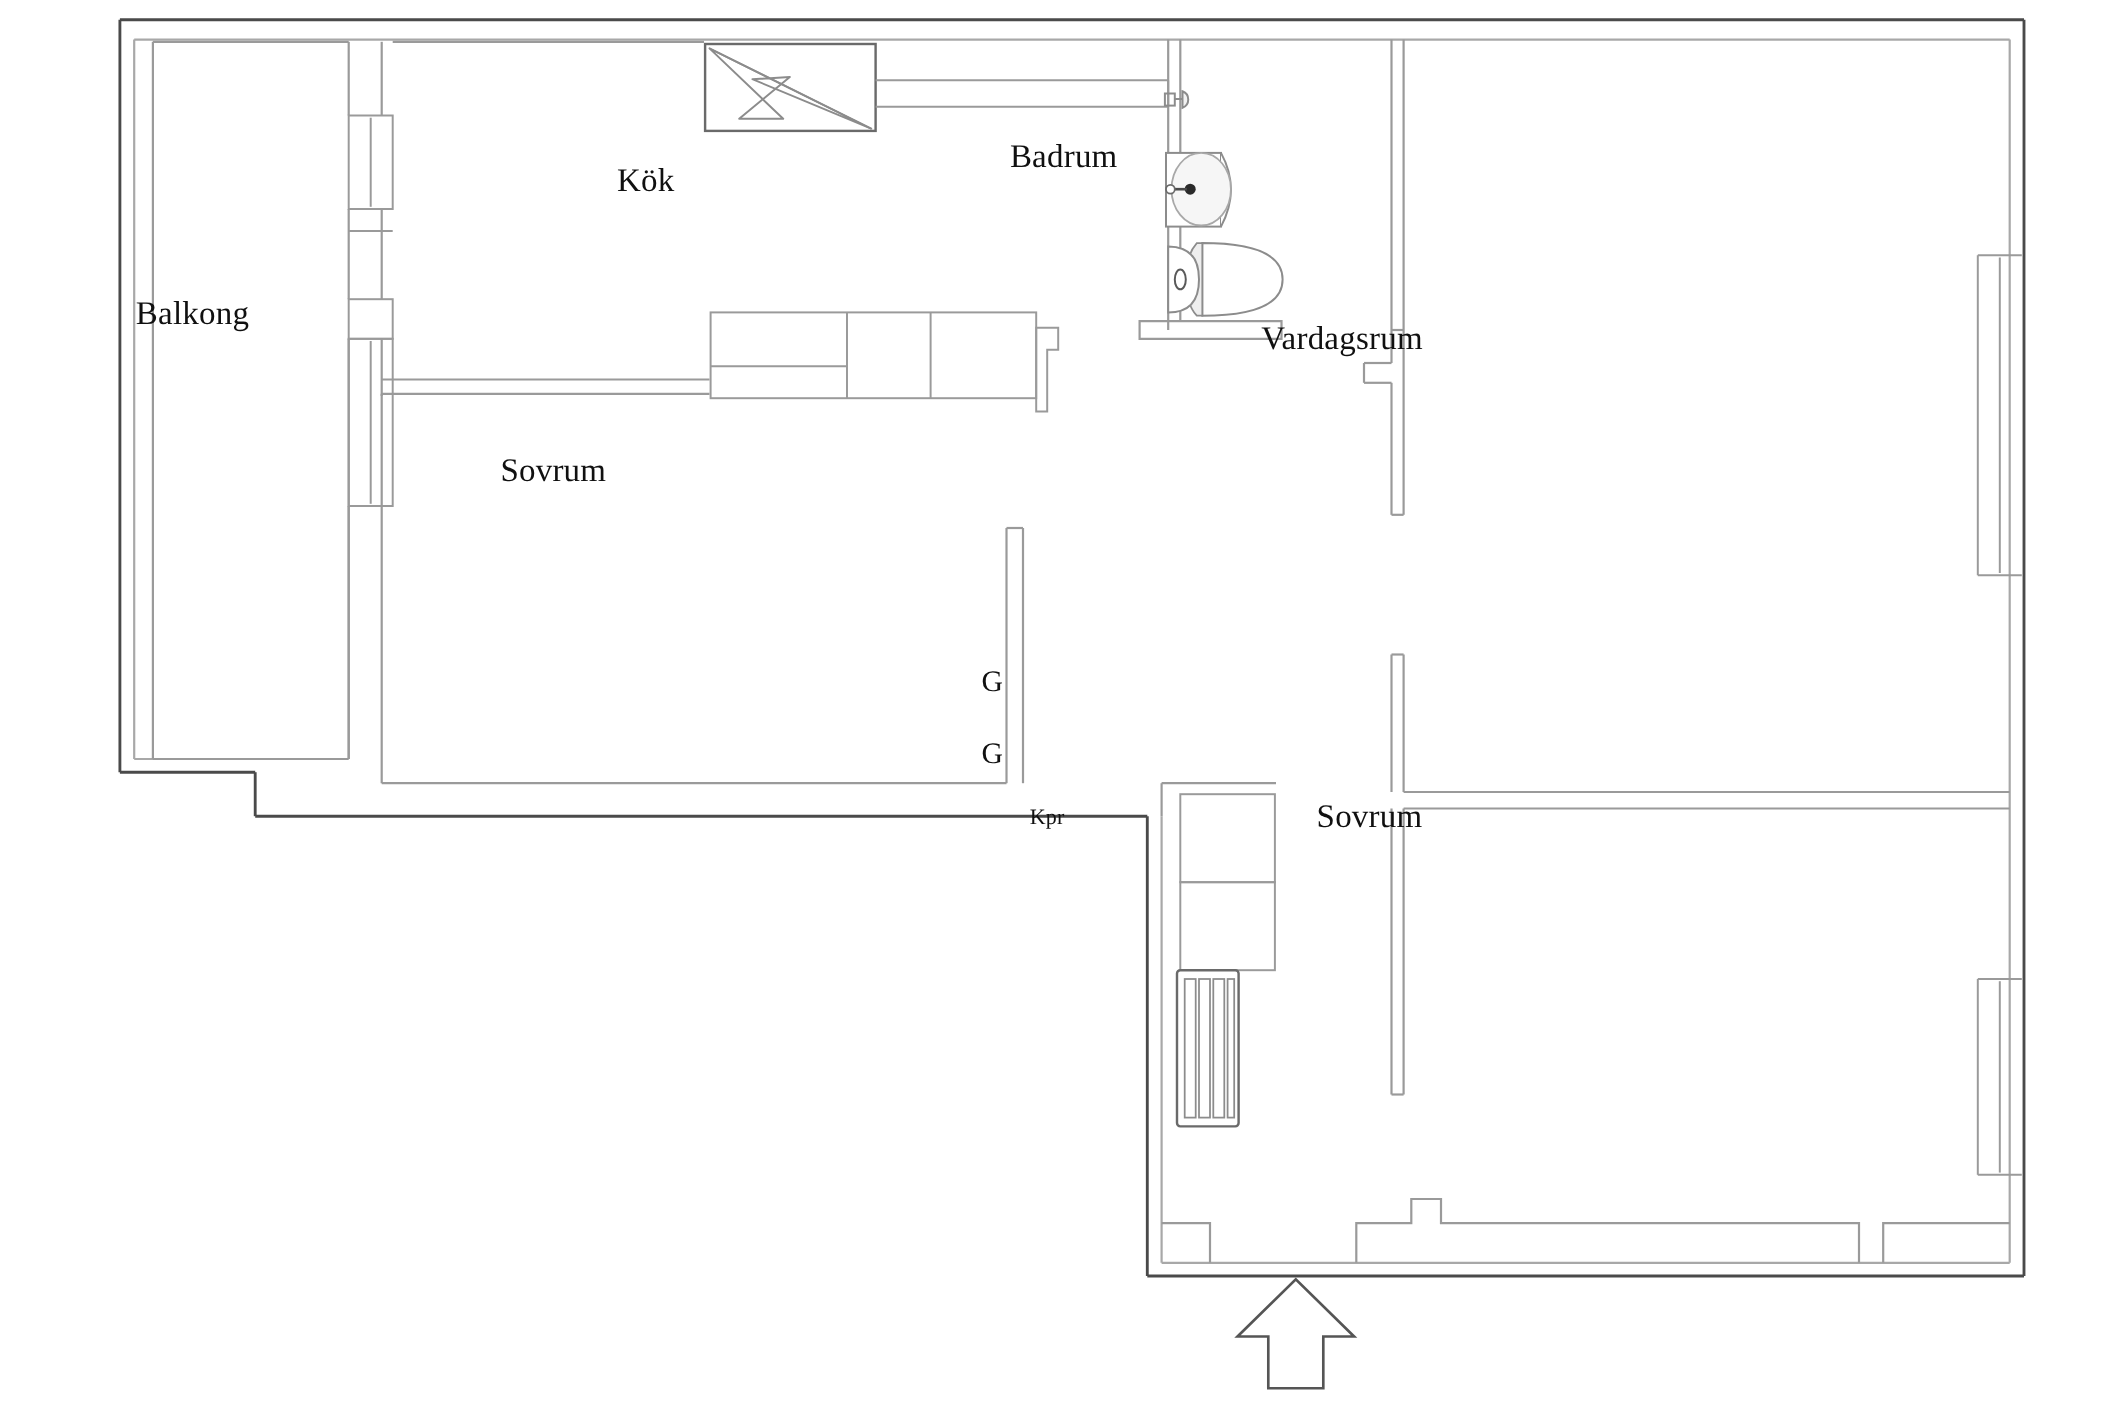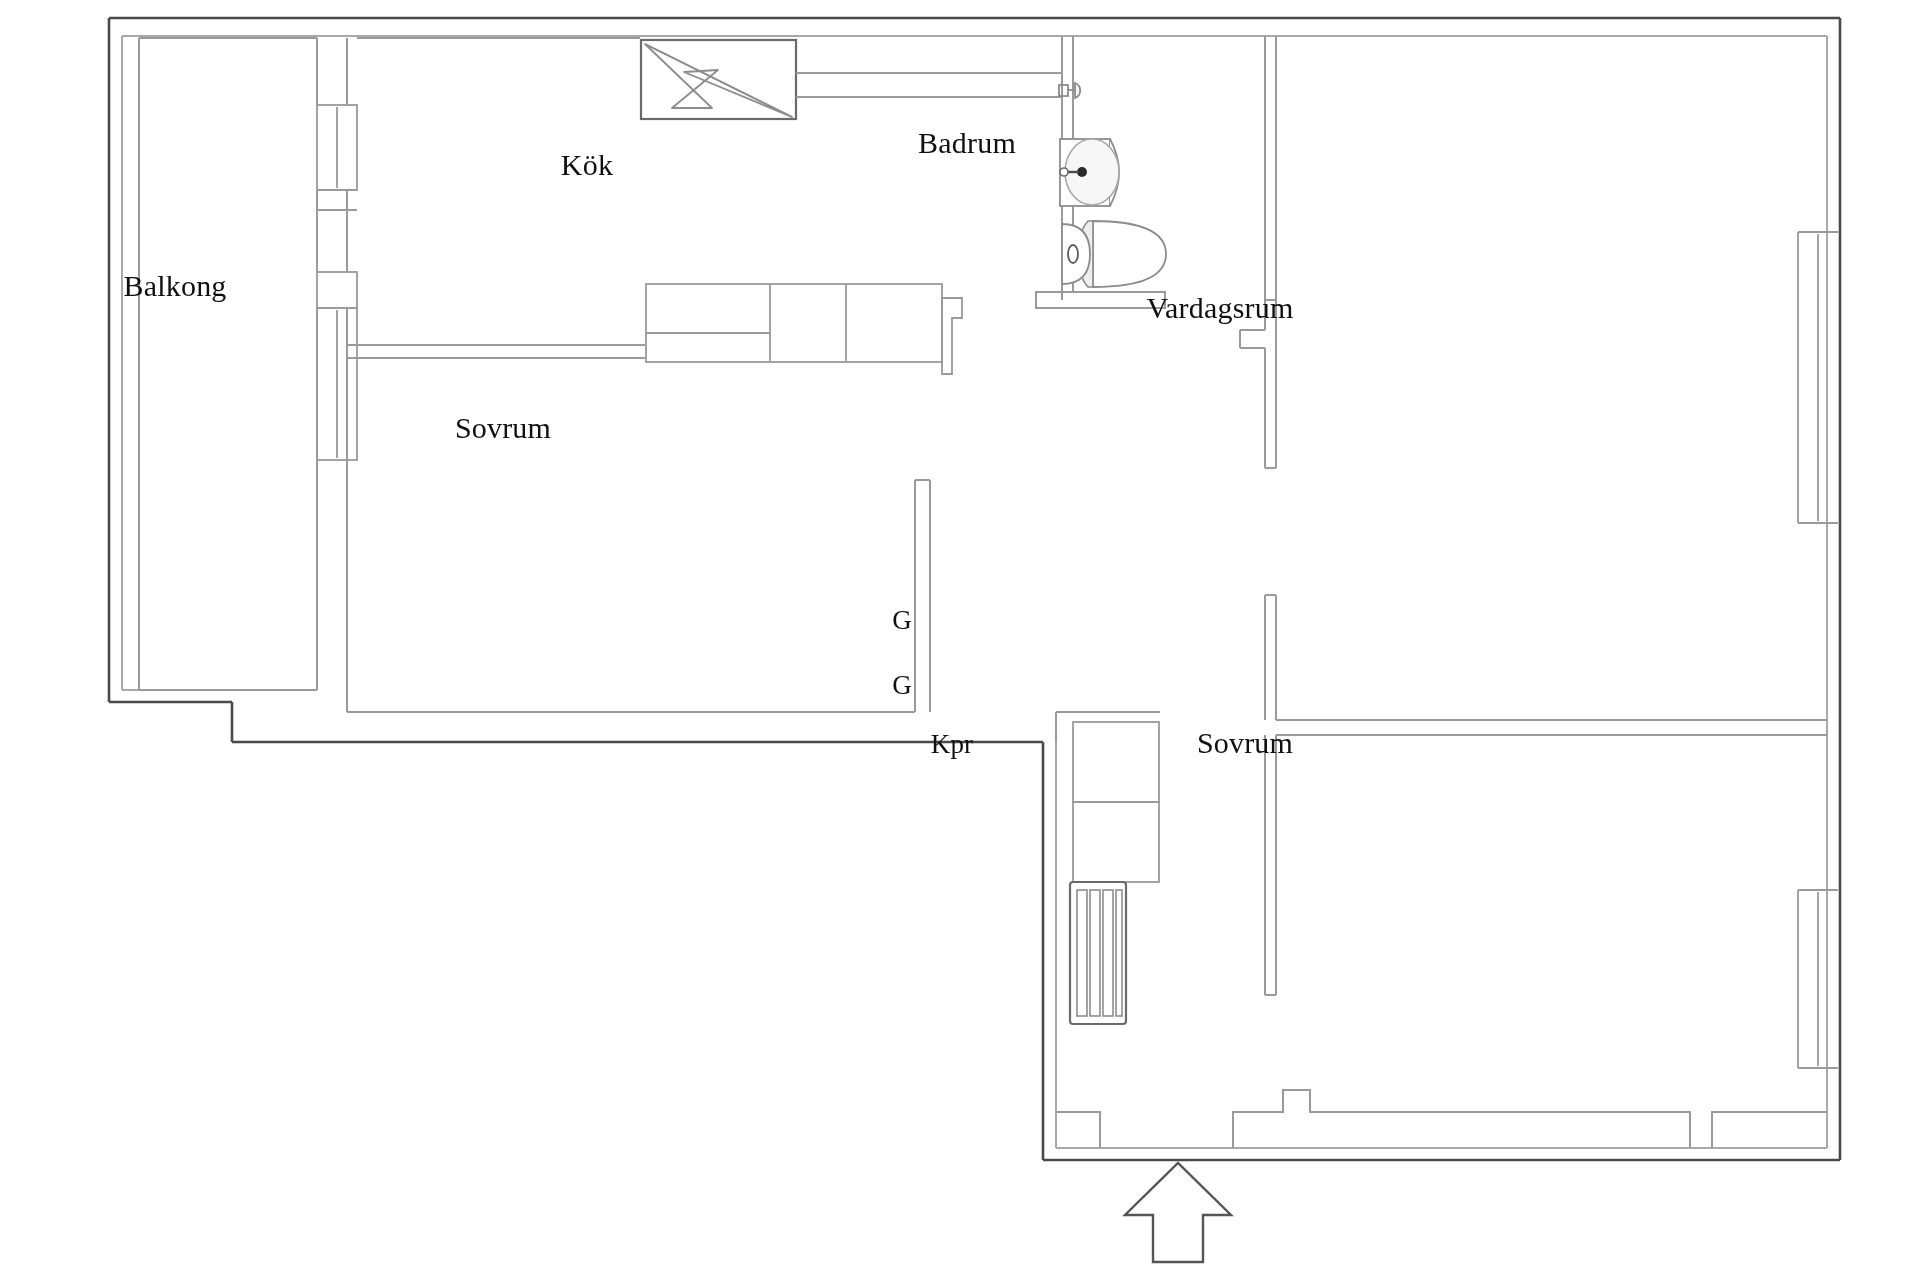--- a/index.html
+++ b/index.html
@@ -23,21 +23,21 @@
   }
   .room-label {
     position: absolute;
     color: #101010;
     font-family: "Liberation Serif", "DejaVu Serif", serif;
     white-space: nowrap;
     transform: translate(-50%, -50%);
     letter-spacing: 0.2px;
   }
   .label-lg { font-size: 30px; }
-  .label-sm { font-size: 27px; }
+  .label-sm { font-size: 20px; }
   .closet-label {
     position: absolute;
     color: #101010;
     font-family: "Liberation Serif", "DejaVu Serif", serif;
     font-size: 27px;
     transform: translate(-50%, -50%);
   }
 </style>
 </head>
 <body>

